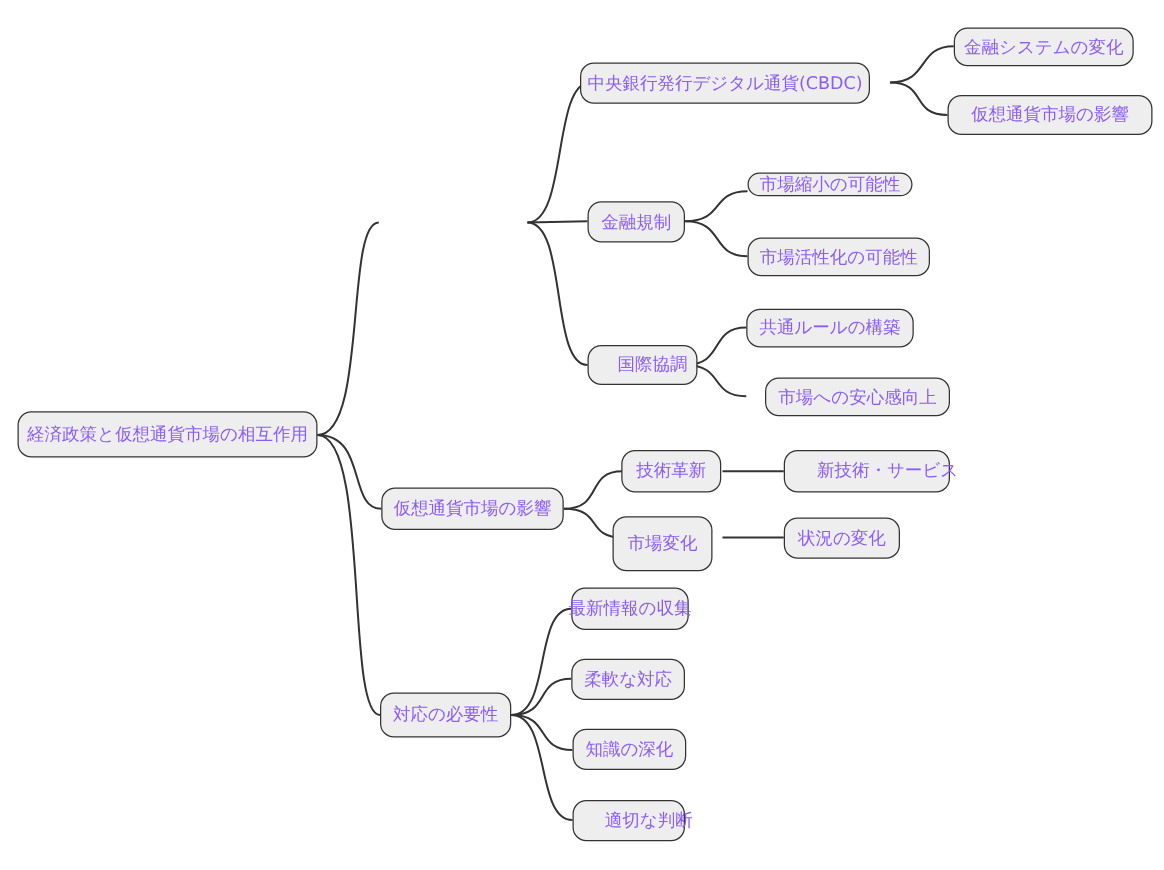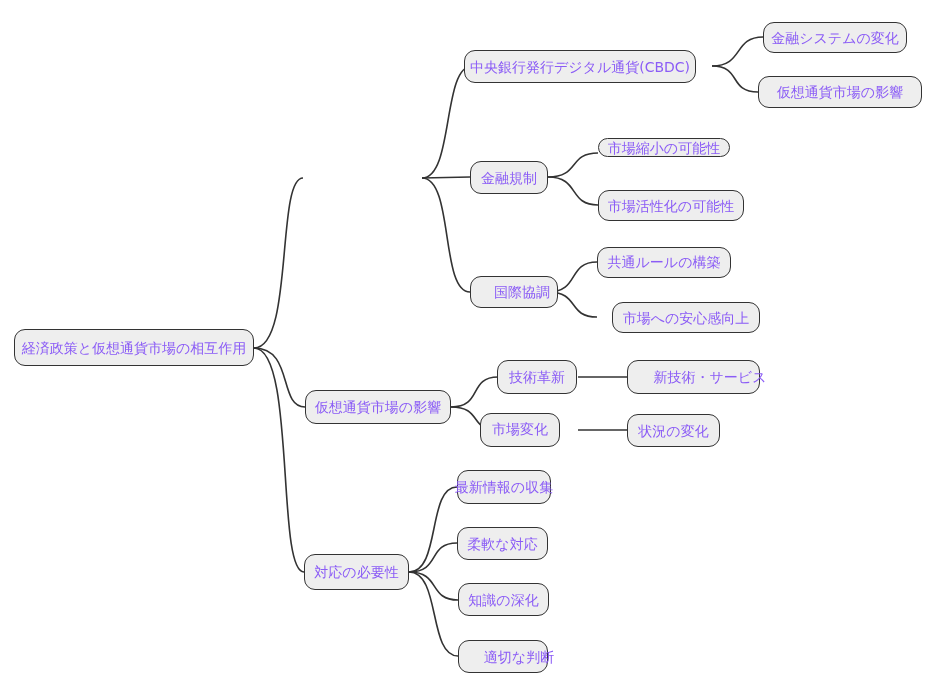--- a/index.html
+++ b/index.html
@@ -78,20 +78,20 @@
   <div class="node" style="left:470px; top:161px; width:78px;  height:33px;">金融規制</div>
   <div class="node" style="left:470px; top:276px; width:88px;  height:32px;padding-left:16px;">国際協調</div>
   <div class="node" style="left:763px; top:22px;  width:144px; height:31px;">金融システムの変化</div>
   <div class="node" style="left:758px; top:76px;  width:164px; height:32px;">仮想通貨市場の影響</div>
   <div class="node" style="left:598px; top:138px; width:132px; height:19px;">市場縮小の可能性</div>
   <div class="node" style="left:598px; top:190px; width:146px; height:31px;">市場活性化の可能性</div>
   <div class="node" style="left:597px; top:247px; width:134px; height:31px;font-family:Liberation Serif, serif;">共通ルールの構築</div>
   <div class="node" style="left:597px; top:302px; width:148px; height:31px;margin-left:15px;">市場への安心感向上</div>
   <div class="node" style="left:470px; top:360px; width:80px;  height:34px;margin-left:27px;">技術革新</div>
   <div class="node" style="left:627px; top:360px; width:133px; height:34px;padding-left:33px;">新技術・サービス</div>
-  <div class="node" style="left:480px; top:413px; width:80px;  height:34px;font-family:Liberation Mono, monospace;">市場変化</div>
+  <div class="node" style="left:490px; top:413px; width:80px;  height:44px;">市場変化</div>
   <div class="node" style="left:627px; top:414px; width:93px;  height:33px;">状況の変化</div>
   <div class="node" style="left:457px; top:470px; width:94px; height:34px;">最新情報の収集</div>
   <div class="node" style="left:457px; top:527px; width:91px;  height:33px;">柔軟な対応</div>
   <div class="node" style="left:458px; top:583px; width:91px;  height:33px;">知識の深化</div>
   <div class="node" style="left:458px; top:640px; width:90px;  height:33px;padding-left:32px;">適切な判断</div>
 
 </div>
 
 </body></html>

